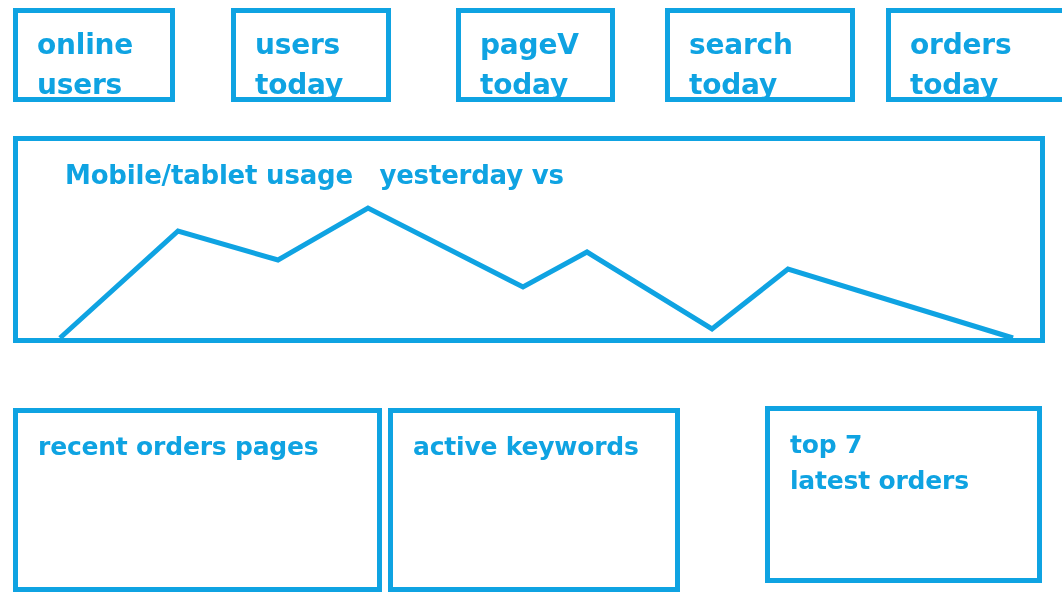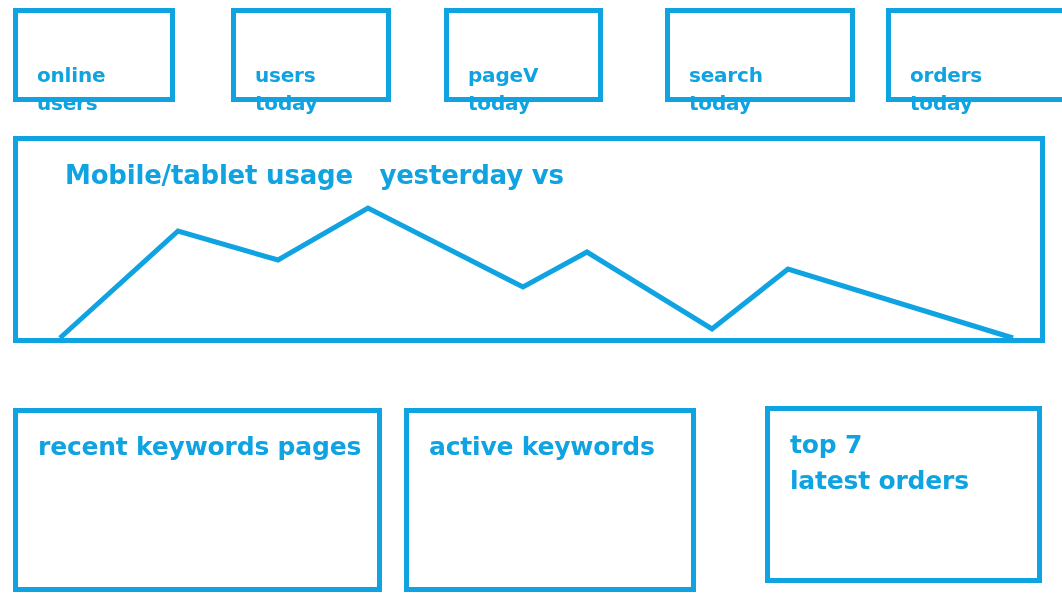--- a/index.html
+++ b/index.html
@@ -30,27 +30,26 @@
 
   
   .kpi-card {
     border-width: 5px;
   }
   .kpi-label {
     position: absolute;
     left: 19px;
     top: 12px;
     width: 150px;
-    font-size: 20px;
+    font-size: 28px;
     font-weight: bold;
     line-height: 1.42;
     color: var(--accent, #0FA3E2);
     letter-spacing: -0.2px;
     white-space: pre-line;
-    margin-top: 36px;
   }
 
   
   .chart-title {
     position: absolute;
     left: 47px;
     top: 19px;
     font-size: 26px;
     font-weight: bold;
     color: var(--accent, #0FA3E2);
@@ -84,21 +83,21 @@
   <div class="panel kpi-card" style="left: 13px; top: 8px; width: 162px; height: 94px; border-color: rgb(15, 163, 226);">
     <div class="kpi-label">online
 users</div>
   </div>
 
   <div class="panel kpi-card" style="left: 231px; top: 8px; width: 160px; height: 94px; border-color: rgb(15, 163, 226);">
     <div class="kpi-label">users
 today</div>
   </div>
 
-  <div class="panel kpi-card" style="left: 444px; top: 8px; width: 159px; height: 94px; border-color: rgb(15, 163, 226);">
+  <div class="panel kpi-card" style="left: 456px; top: 8px; width: 159px; height: 94px; border-color: rgb(15, 163, 226);">
     <div class="kpi-label">pageV
 today</div>
   </div>
 
   <div class="panel kpi-card" style="left: 665px; top: 8px; width: 190px; height: 94px; border-color: rgb(15, 163, 226);">
     <div class="kpi-label">search
 today</div>
   </div>
 
   <div class="panel kpi-card" style="left: 886px; top: 8px; width: 188px; height: 94px; border-color: rgb(15, 163, 226);">
@@ -107,24 +106,24 @@
   </div>
 
   <div class="panel" style="left: 13px; top: 136px; width: 1032px; height: 207px; border-color: rgb(15, 163, 226);">
     <div class="chart-title">Mobile/tablet usage   yesterday vs</div>
     <svg class="chart-svg" id="usage-chart-svg" width="1022" height="232" viewBox="0 0 1022 232">
       <polyline id="usage-line" fill="none" stroke="#0FA3E2" stroke-width="5" stroke-linejoin="miter" stroke-linecap="butt" points="42,197 160,90 260,119 350,67 505,146 569,111 694,188 770,128 995,197"></polyline>
     </svg>
   </div>
 
   <div class="panel" style="left: 13px; top: 408px; width: 369px; height: 184px; border-color: rgb(15, 163, 226);">
-    <div class="list-label">recent keywords pages</div>
+    <div class="list-label">recent orders pages</div>
   </div>
 
-  <div class="panel" style="left: 404px; top: 408px; width: 292px; height: 184px; border-color: rgb(15, 163, 226);">
+  <div class="panel" style="left: 388px; top: 408px; width: 292px; height: 184px; border-color: rgb(15, 163, 226);">
     <div class="list-label">active keywords</div>
   </div>
 
   <div class="panel" style="left: 765px; top: 406px; width: 277px; height: 177px; border-color: rgb(15, 163, 226);">
     <div class="list-label">top 7
 latest orders</div>
   </div>
 
 </div>
 

